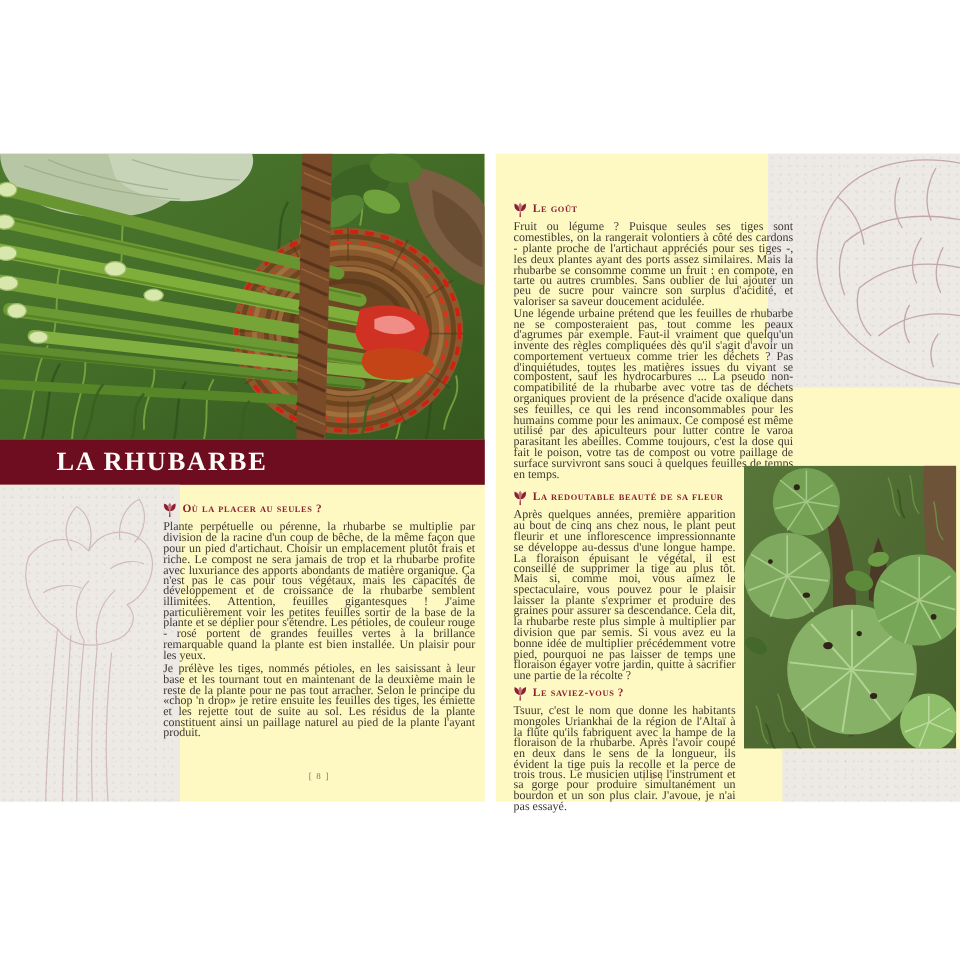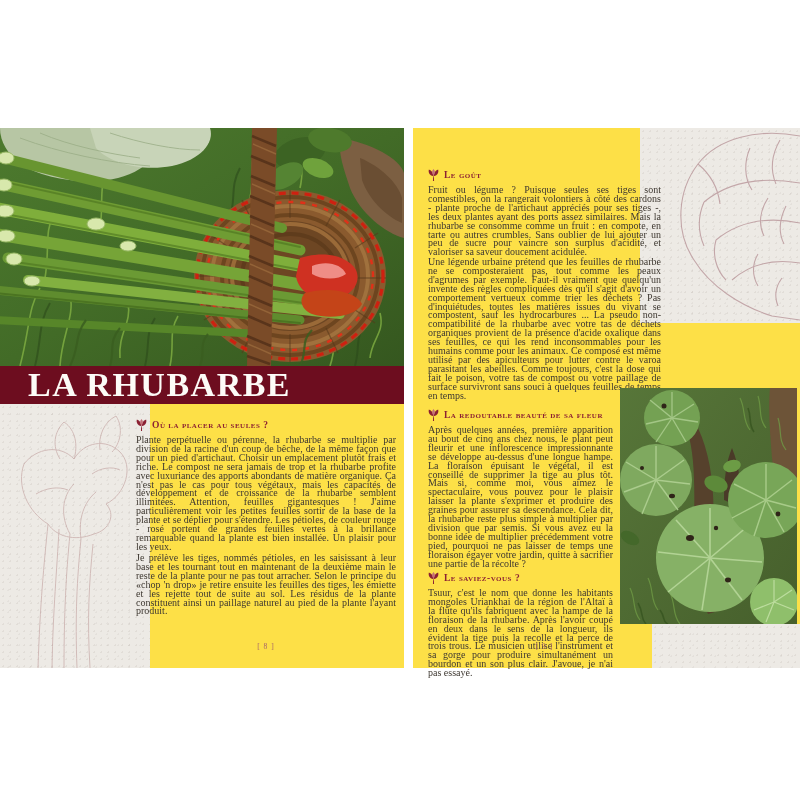--- a/index.html
+++ b/index.html
@@ -1,32 +1,32 @@
 <!DOCTYPE html>
 <html lang="fr"><head>
 <meta charset="utf-8">
 <style>
   html,body{margin:0;padding:0;background:#ffffff;}
   .canvas{position:relative;width:800px;height:800px;background:#ffffff;overflow:hidden;
           font-family:"Liberation Serif","DejaVu Serif",serif;}
-  .page{position:absolute;top:128px;height:540px;background:#fde047;}
+  .page{position:absolute;top:128px;height:540px;background:#fef9c3;}
   .page-left{left:0;width:404px;}
   .page-right{left:413px;width:387px;}
   .tex{background-color:#edeae5;
        background-image:radial-gradient(rgba(120,108,92,.10) 1px,transparent 1px),
                         radial-gradient(rgba(120,108,92,.07) 1px,transparent 1px);
        background-size:7px 7px,11px 11px;background-position:0 0,3px 5px;}
   .photo{position:absolute;overflow:hidden;}
   .photo svg{display:block;}
   .photo-left{left:0;top:0;width:404px;height:238px;}
   .photo-right{left:207px;top:260px;width:177px;height:236px;}
   .banner{position:absolute;left:0;top:238px;width:404px;height:38px;background:#6d0d1f;
           display:flex;align-items:center;}
-  .banner-title{color:#fdfbf7;font-size:34px;font-weight:bold;letter-spacing:1.5px;
-                padding-left:28px;line-height:1;}
+  .banner-title{color:#fdfbf7;font-size:22px;font-weight:bold;letter-spacing:1.5px;
+                padding-left:47px;line-height:1;}
   .left-margin-patch{position:absolute;left:0;top:276px;width:150px;height:264px;}
   .tr-patch{position:absolute;left:227px;top:0;width:160px;height:195px;}
   .br-patch{position:absolute;left:239px;top:496px;width:148px;height:44px;}
   .sec{position:absolute;}
   .col-l{left:136px;width:260px;}
   .col-r{left:15px;width:233px;}
   .col-rn{left:15px;width:185px;margin-top:19px;}
   .heading{margin:0 0 5px 0;color:#8c2133;font-size:9.5px;font-weight:bold;
            font-variant:small-caps;letter-spacing:.5px;line-height:11px;
            display:flex;align-items:center;gap:5px;}

